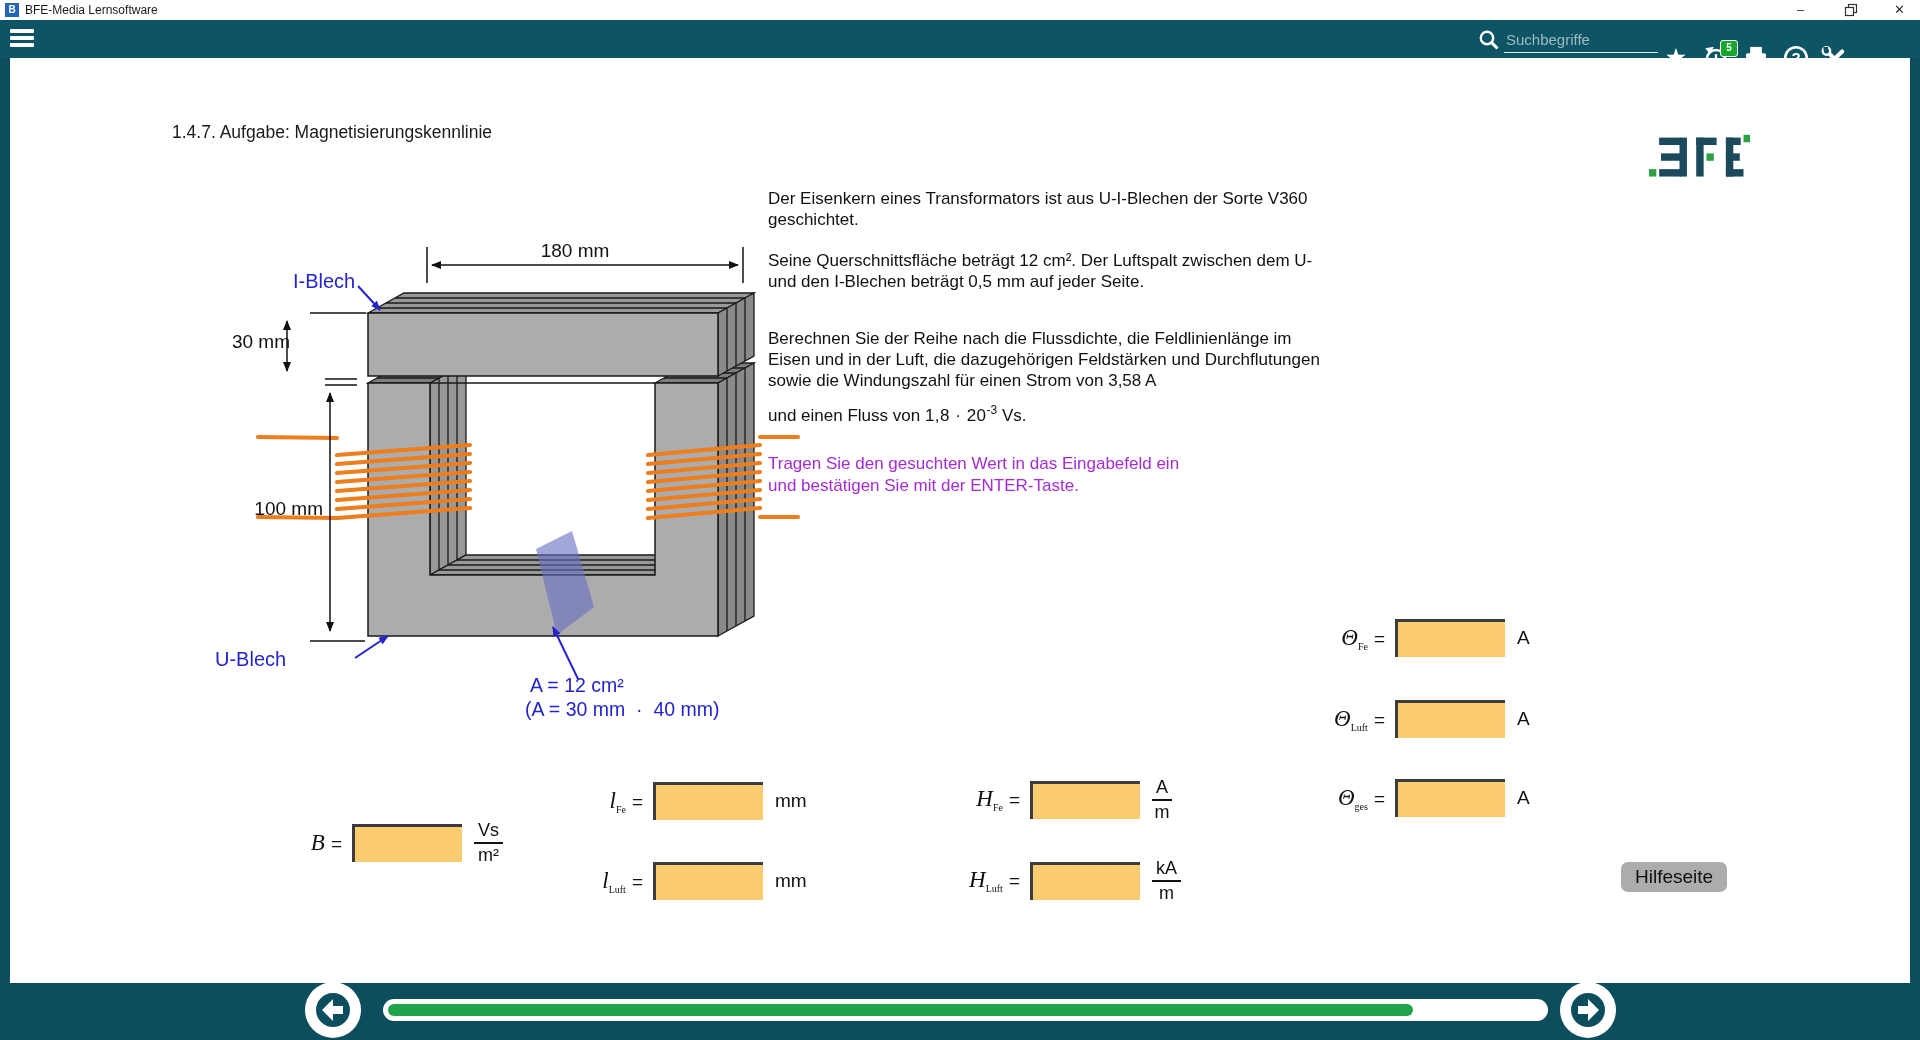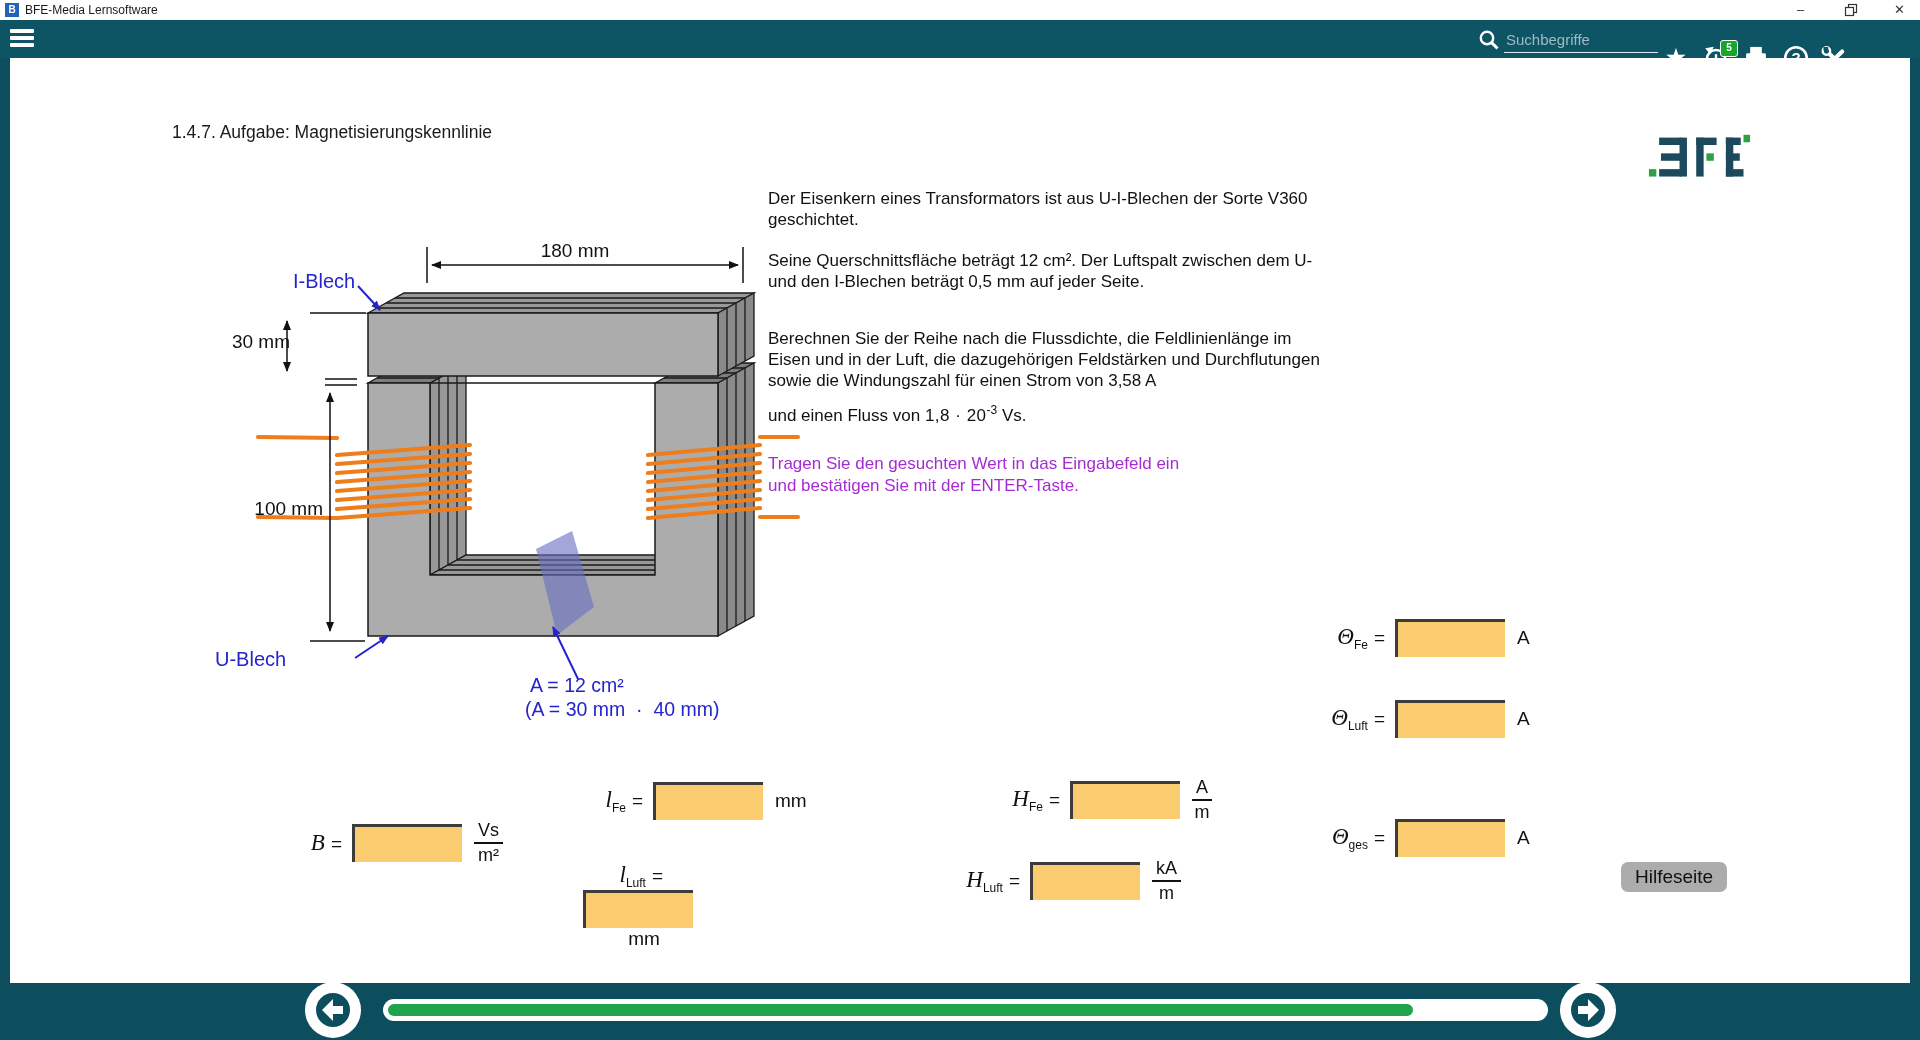--- a/index.html
+++ b/index.html
@@ -50,21 +50,21 @@
   .fluxline{margin:0 0 27px 0;}
   .fluxline sup{font-size:12px;vertical-align:7px;}
   .instruction{color:#A52BD5;font-size:17px;line-height:22px;}
   
   .diagram{position:absolute;left:200px;top:135px;}
   .diagram text{font-family:"Liberation Sans",sans-serif;}
   
   .frow{position:absolute;display:flex;align-items:center;}
   .flabel{display:inline-block;text-align:right;color:#111;white-space:nowrap;}
   .sym{font-family:"Liberation Serif",serif;font-style:italic;font-size:23px;}
-  .fsub{font-size:12px;vertical-align:-5px;font-family:Liberation Sans, sans-serif;font-style:normal;}
+  .fsub{font-size:10px;vertical-align:-5px;font-family:Liberation Serif, serif;font-style:normal;}
   .eq{font-size:19px;margin:0 10px 0 6px;}
   .fbox{width:110px;height:38px;box-sizing:border-box;background:#FBCB70;border:none;
     border-top:3px solid #3C3C3C;border-left:3px solid #3C3C3C;font-size:18px;padding:0 6px;outline:none;}
   .funit{font-size:19px;color:#111;margin-left:12px;white-space:nowrap;}
   .frac{display:inline-flex;flex-direction:column;align-items:center;margin-left:12px;font-size:18px;color:#111;line-height:1.15;}
   .frac .ftop{border-bottom:2px solid #111;padding:0 4px 1px 4px;}
   .frac .fbot{padding-top:1px;}
   
   .help-btn{position:absolute;left:1611px;top:804px;padding:4px 14px;background:#ACACAC;
     border-radius:7px;font-size:19px;color:#111;cursor:pointer;}
@@ -284,27 +284,27 @@
         <span class="fbot">m²</span>
       </span>
   </div>
 
   <div class="frow" style="left:573px;top:724px;">
     <span class="flabel" style="width:70px"><span class="sym">l</span><span class="fsub">Fe</span><span class="eq">=</span></span>
     <input class="fbox" type="text" value="" style="">
     <span class="funit">mm</span>
   </div>
 
-  <div class="frow" style="left:573px;top:804px;flex-direction:column;">
+  <div class="frow" style="left:573px;top:804px;">
     <span class="flabel" style="width:70px"><span class="sym">l</span><span class="fsub">Luft</span><span class="eq">=</span></span>
     <input class="fbox" type="text" value="" style="">
     <span class="funit">mm</span>
   </div>
 
-  <div class="frow" style="left:978px;top:719px;">
+  <div class="frow" style="left:938px;top:719px;">
     <span class="flabel" style="width:82px"><span class="sym">H</span><span class="fsub">Fe</span><span class="eq">=</span></span>
     <input class="fbox" type="text" value="" style="">
     <span class="frac">
         <span class="ftop">A</span>
         <span class="fbot">m</span>
       </span>
   </div>
 
   <div class="frow" style="left:931px;top:800px;justify-content:space-between;">
     <span class="flabel" style="width:89px"><span class="sym">H</span><span class="fsub">Luft</span><span class="eq">=</span></span>
@@ -320,21 +320,21 @@
     <input class="fbox" type="text" value="" style="">
     <span class="funit">A</span>
   </div>
 
   <div class="frow" style="left:1285px;top:642px;">
     <span class="flabel" style="width:100px"><span class="sym">Θ</span><span class="fsub">Luft</span><span class="eq">=</span></span>
     <input class="fbox" type="text" value="" style="">
     <span class="funit">A</span>
   </div>
 
-  <div class="frow" style="left:1285px;top:721px;margin-top:40px;">
+  <div class="frow" style="left:1285px;top:721px;">
     <span class="flabel" style="width:100px"><span class="sym">Θ</span><span class="fsub">ges</span><span class="eq">=</span></span>
     <input class="fbox" type="text" value="" style="">
     <span class="funit">A</span>
   </div>
 
   <div class="help-btn">Hilfeseite</div>
 </div>
 
 <div class="footer">
   <div class="notch" style="left:305px;"></div>

